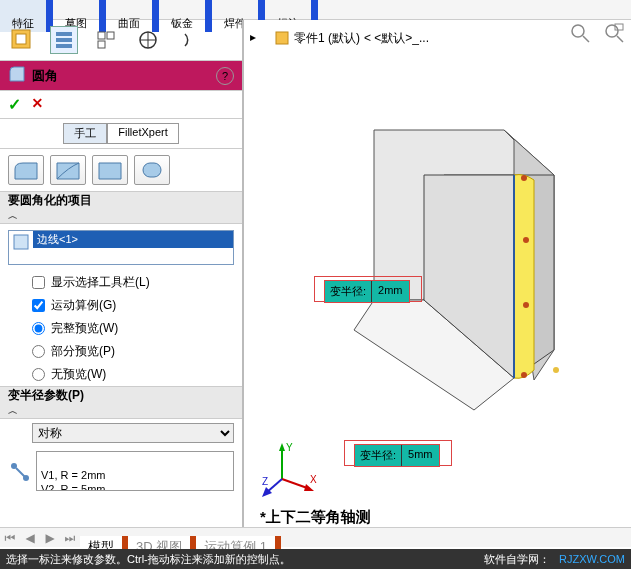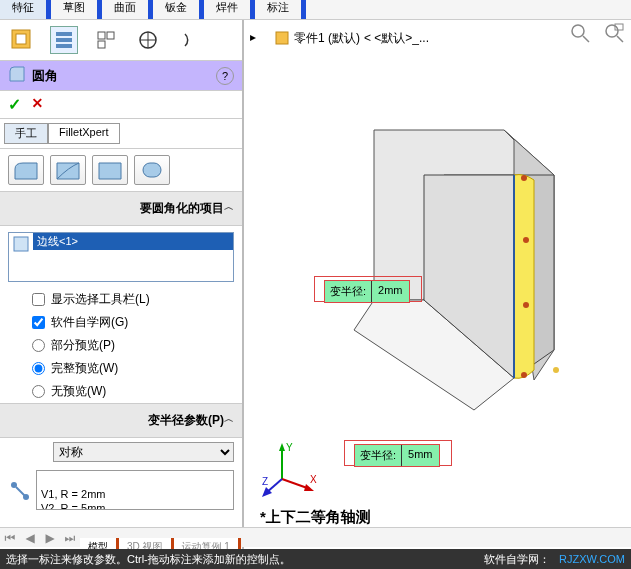--- a/index.html
+++ b/index.html
@@ -1,61 +1,61 @@
 <!DOCTYPE html>
 <html><head>
 <meta charset="utf-8">
 <style>
 * { box-sizing: border-box; margin: 0; padding: 0; font-family: "Microsoft YaHei", Arial, sans-serif; }
 body { width: 631px; height: 569px; background: #fff; font-size: 12px; color: #000; overflow: hidden; position: relative; }
 .container { display: flex; height: 100%; flex-direction: column; }
 .main-tabs { display: flex; border-bottom: 1px solid #ccc; background: #f5f5f5; height: 20px; }
-.main-tab { padding: 0 12px; border-right: 5px solid #1d4ed8; cursor: pointer; font-size: 11px; text-align: right; }
+.main-tab { padding: 16px 12px; border-right: 7px solid #1d4ed8; cursor: pointer; font-size: 11px; text-align: right; }
 .main-tab.active { background: #e0eaf5; }
 .body-area { display: flex; flex: 1; overflow: hidden; }
 .left-panel { width: 244px; border-right: 2px solid #bbb; display: flex; flex-direction: column; position: relative; }
 .panel-tabs { display: flex; gap: 14px; padding: 6px 8px; align-items: center; border-bottom: 1px solid #ccc; }
 .panel-tab-icon { width: 28px; height: 28px; display: flex; align-items: center; justify-content: center; }
-.panel-title { display: flex; align-items: center; gap: 6px; padding: 4px 8px; background: #c4b5fd; border-bottom: 1px solid #ccc; }
+.panel-title { display: flex; align-items: center; gap: 6px; padding: 4px 8px; background: #be185d; border-bottom: 1px solid #ccc; }
 .panel-title-text { font-weight: bold; font-size: 13px; }
 .help-icon { margin-left: auto; width: 18px; height: 18px; border: 1px solid #999; border-radius: 50%; display: flex; align-items: center; justify-content: center; font-size: 11px; }
 .confirm-row { display: flex; gap: 10px; padding: 4px 8px; border-bottom: 1px solid #ccc; }
 .check-green { color: #0a0; font-size: 16px; font-weight: bold; }
 .x-red { color: #c00; font-size: 14px; font-weight: bold; }
-.mode-tabs { display: flex; padding: 4px; border-bottom: 1px solid #ccc; }
+.mode-tabs { display: flex; justify-content: center; padding: 4px; border-bottom: 1px solid #ccc; }
 .mode-tab { border: 1px solid #999; padding: 2px 10px; font-size: 11px; cursor: pointer; }
 .mode-tab.active { background: #e0eaf5; }
 .type-icons { display: flex; gap: 6px; padding: 6px 8px; }
 .type-icon { width: 36px; height: 30px; border: 1px solid #999; background: linear-gradient(#fff,#eee); border-radius: 2px; display:flex; align-items:center; justify-content:center; }
-.section-header { background: #e8e8e8; padding: 8px 8px; font-weight: bold; font-size: 12px; border-top: 1px solid #ccc; border-bottom: 1px solid #ccc; display:flex; justify-content:flex-end; }
+.section-header { background: #e8e8e8; padding: 0 8px; font-weight: bold; font-size: 12px; border-top: 1px solid #ccc; border-bottom: 1px solid #ccc; display:flex; justify-content:center;flex-direction:column; }
 .section-body { padding: 6px 8px; }
-.selection-list { border: 1px solid #7a9ac0; height: 50px; display:flex; }
+.selection-list { border: 1px solid #7a9ac0; height: 35px; display:flex; }
 .sel-icon-col { width: 24px; display:flex; align-items:flex-start; padding-top:2px; justify-content:center; }
 .sel-items { flex:1; }
 .sel-item { background: #1e5fb4; color: #fff; padding: 1px 4px; font-size: 11px; }
 .option-row { display:flex; align-items:center; gap:6px; padding: 3px 8px 3px 32px; font-size: 12px; }
 .option-row input { margin:0; }
-.select-row { padding: 4px 8px 4px 32px; margin-left: 21px; }
+.select-row { padding: 4px 8px 4px 32px; }
 .select-row select { width: 100%; border: 1px solid #999; font-size: 12px; padding: 1px; }
 .vlist-row { display:flex; align-items:center; gap:6px; padding: 4px 8px; }
 .vlist { flex:1; border:1px solid #999; height: 40px; padding:16px 4px; font-size:11px; line-height:14px; overflow:auto; }
 .vlist-icon { width: 22px; height: 22px; }
 .viewport { flex:1; position: relative; background: #fff; }
 .view-icons-tr { position:absolute; top:2px; right:6px; display:flex; gap:12px; }
 .breadcrumb { position:absolute; top:10px; left:30px; font-size:12px; display:flex; align-items:flex-start; gap:4px; }
 .triad { position:absolute; bottom:70px; left:18px; }
 .model-label { position:absolute; bottom: 42px; left: 16px; font-size: 15px; font-weight: bold; }
 .part-shape { position:absolute; top:80px; left:70px; }
-.callout { position:absolute; border:1px solid #d44; background:#86efac; padding:0; display:flex; font-size:11px; }
+.callout { position:absolute; border:1px solid #d44; background:#14b8a6; padding:0; display:flex; font-size:11px; }
 .callout .lbl { border-right:1px solid #333; padding: 3px 5px; }
 .callout .val { padding: 3px 6px; }
 .outer-red { position:absolute; border:1px solid #d44; }
 .bottom-tabs { position:absolute; bottom:22px; left:0; right:0; display:flex; align-items:center; background:#f4f4f4; border-top:1px solid #ccc; height:20px; }
 .btab-icon { width:20px; text-align:center; color:#888; }
-.btab { padding: 2px 8px; border-right:3px solid #c2410c; font-size:10px; background:#fff;margin-top:18px; }
+.btab { padding: 2px 8px; border-right:6px solid #c2410c; font-size:13px; background:#fff;margin-top:18px; }
 .btab.dim { color:#888;text-align:right; }
 .status-bar { position:absolute; bottom:0; left:0; right:0; height:20px; background:#333; color:#fff; font-size:11px; display:flex; align-items:center; padding: 0 6px; justify-content:space-between; }
 .watermark-site { color:#fff; }
 .watermark-url { color:#3af; margin-left:6px; }
 .chev { font-size:10px; color:#555; }
 </style>
 </head>
 <body>
 
 <div class="container">
@@ -165,29 +165,29 @@
           </div>
         </div>
       </div>
 
       <div class="option-row">
         <input type="checkbox" style="">
         <span>显示选择工具栏(L)</span>
       </div>
       <div class="option-row">
         <input type="checkbox" checked="" style="">
-        <span>软件自学网(G)</span>
+        <span>运动算例(G)</span>
+      </div>
+      <div class="option-row">
+        <input type="radio" name="pv" checked="" style="">
+        <span>完整预览(W)</span>
       </div>
       <div class="option-row">
         <input type="radio" name="pv" style="">
         <span>部分预览(P)</span>
-      </div>
-      <div class="option-row">
-        <input type="radio" name="pv" checked="" style="">
-        <span>完整预览(W)</span>
       </div>
       <div class="option-row">
         <input type="radio" name="pv" style="">
         <span>无预览(W)</span>
       </div>
 
       <div class="section-header">
         <span>变半径参数(P)</span>
         <span class="chev">︿</span>
       </div>

